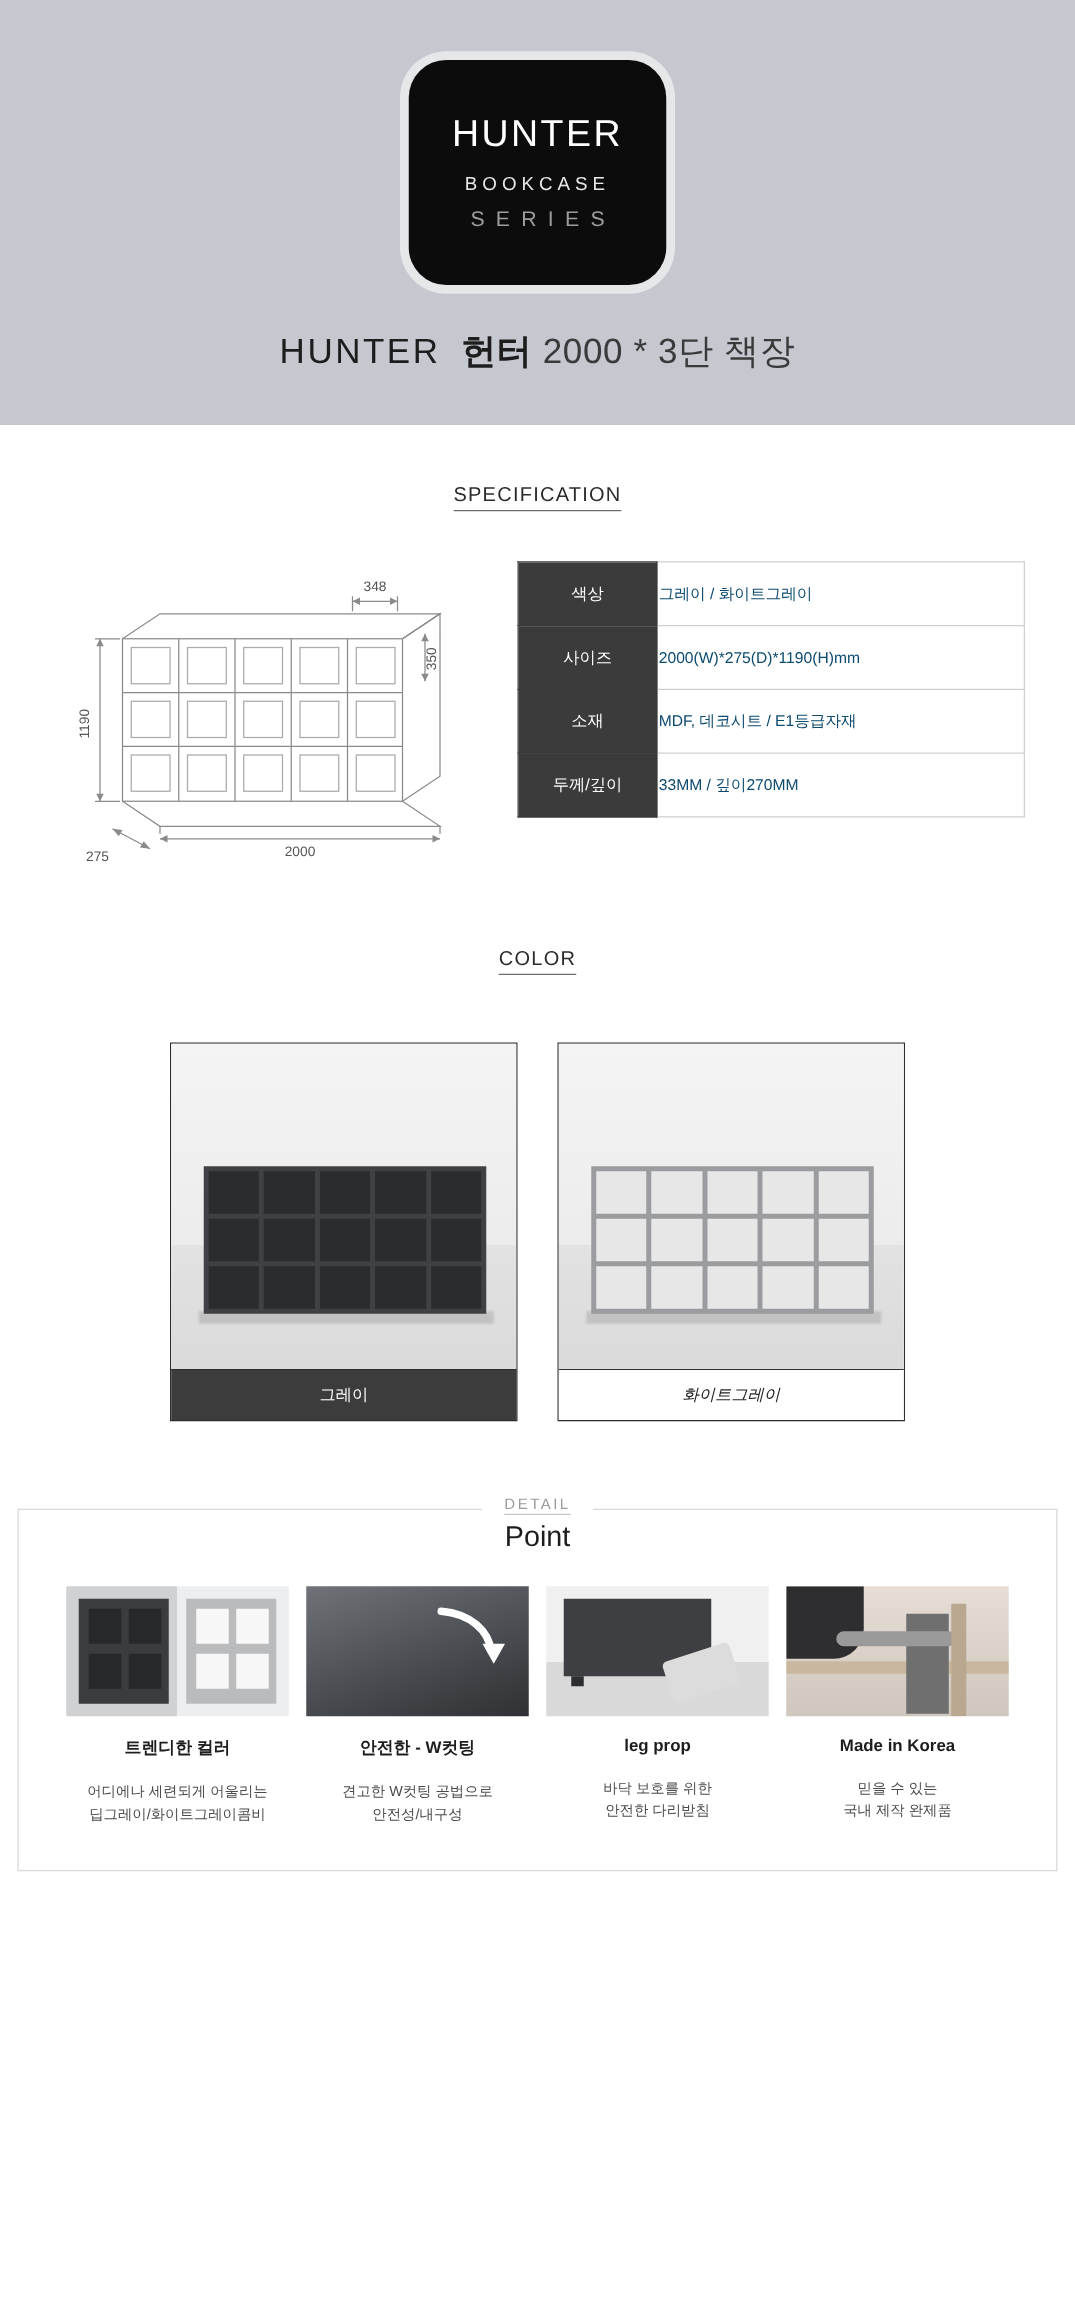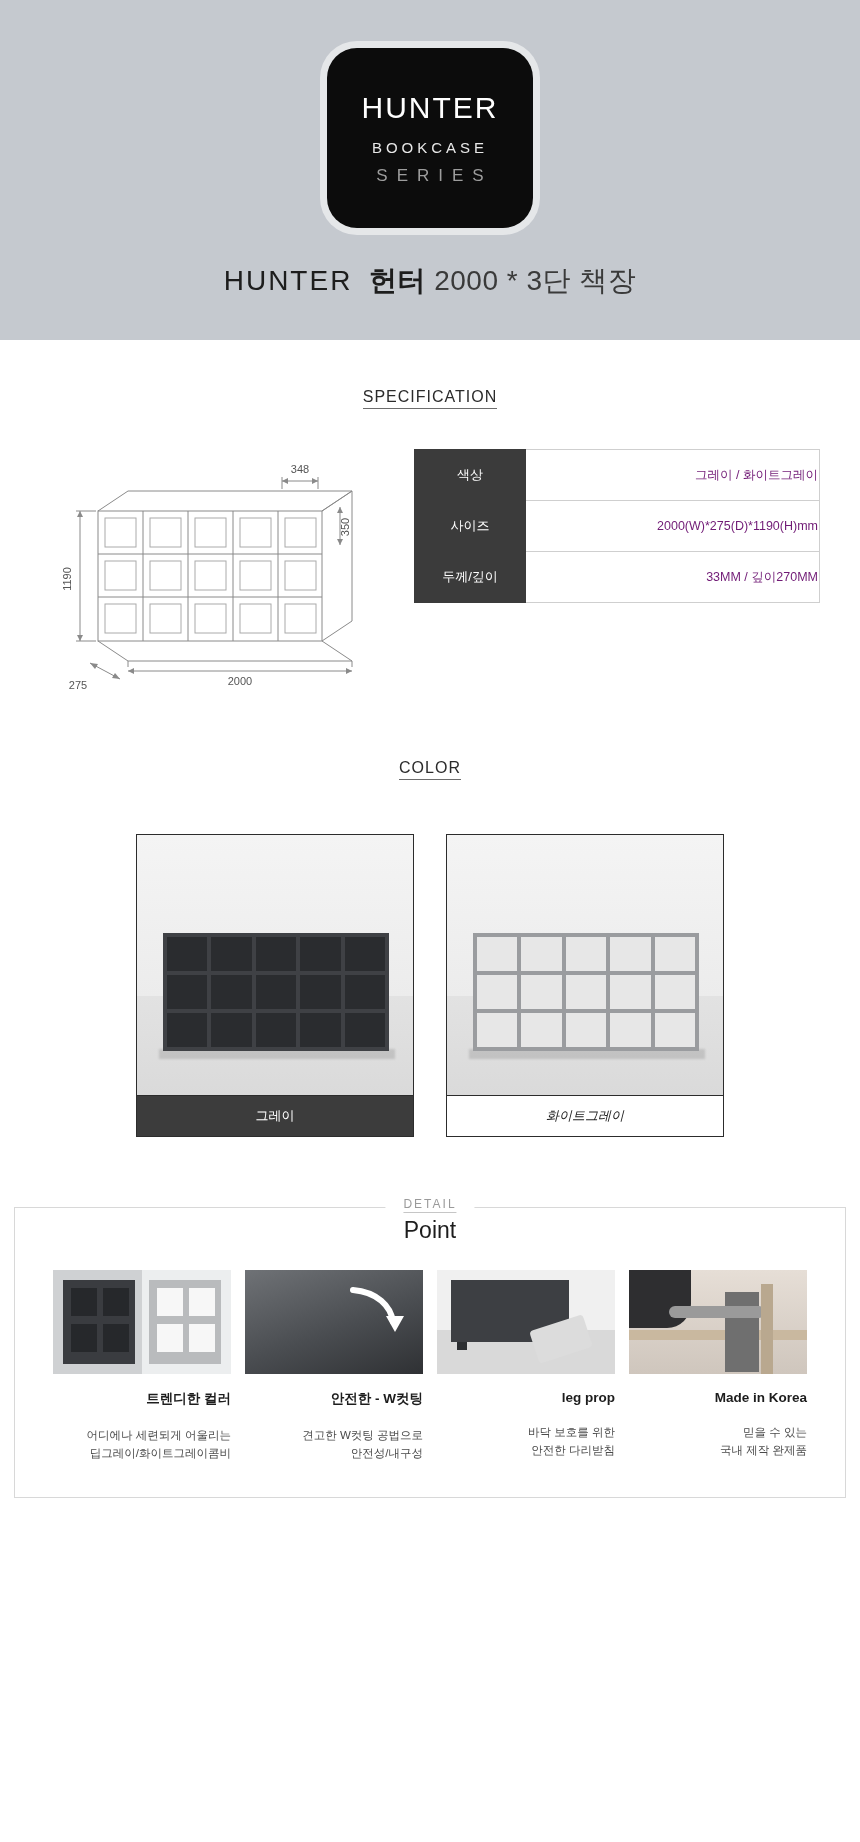--- a/index.html
+++ b/index.html
@@ -106,22 +106,22 @@
   }
   table.spec td.k {
     background: #3b3b3b;
     color: #ffffff;
     width: 108px;
     text-align: center;
     font-size: 13px;
     border: 1px solid #3b3b3b;
   }
   table.spec td.v {
-    color: #701a75;
-    text-align: right;
+    color: #0c4a6e;
+    text-align: left;
     font-size: 12.5px;
     background: #fff;
   }
 
   
   .color-section { padding: 60px 0 0 0; }
   .color-body {
     display: flex;
     justify-content: center;
     gap: 32px;
@@ -211,21 +211,21 @@
     font-size: 23px;
     color: #1d1d1d;
     margin-top: 4px;
   }
   .points {
     display: flex;
     justify-content: center;
     gap: 14px;
     margin-top: 26px;
   }
-  .point { width: 178px; text-align: right; }
+  .point { width: 178px; text-align: center; }
   .point-img {
     width: 178px;
     height: 104px;
     overflow: hidden;
     position: relative;
     background: #ddd;
   }
   .point-title {
     margin-top: 16px;
     font-size: 13.5px;
@@ -355,20 +355,24 @@
         <tbody>
           <tr>
             <td class="k">색상</td>
             <td class="v">그레이 / 화이트그레이</td>
           </tr>
           <tr>
             <td class="k">사이즈</td>
             <td class="v">2000(W)*275(D)*1190(H)mm</td>
           </tr>
           <tr>
+            <td class="k">소재</td>
+            <td class="v">MDF, 데코시트 / E1등급자재</td>
+          </tr>
+          <tr>
             <td class="k">두께/깊이</td>
             <td class="v">33MM / 깊이270MM</td>
           </tr>
         </tbody>
       </table>
     </div>
   </div>
 
   <div class="color-section">
     <div class="section-head-wrap">

